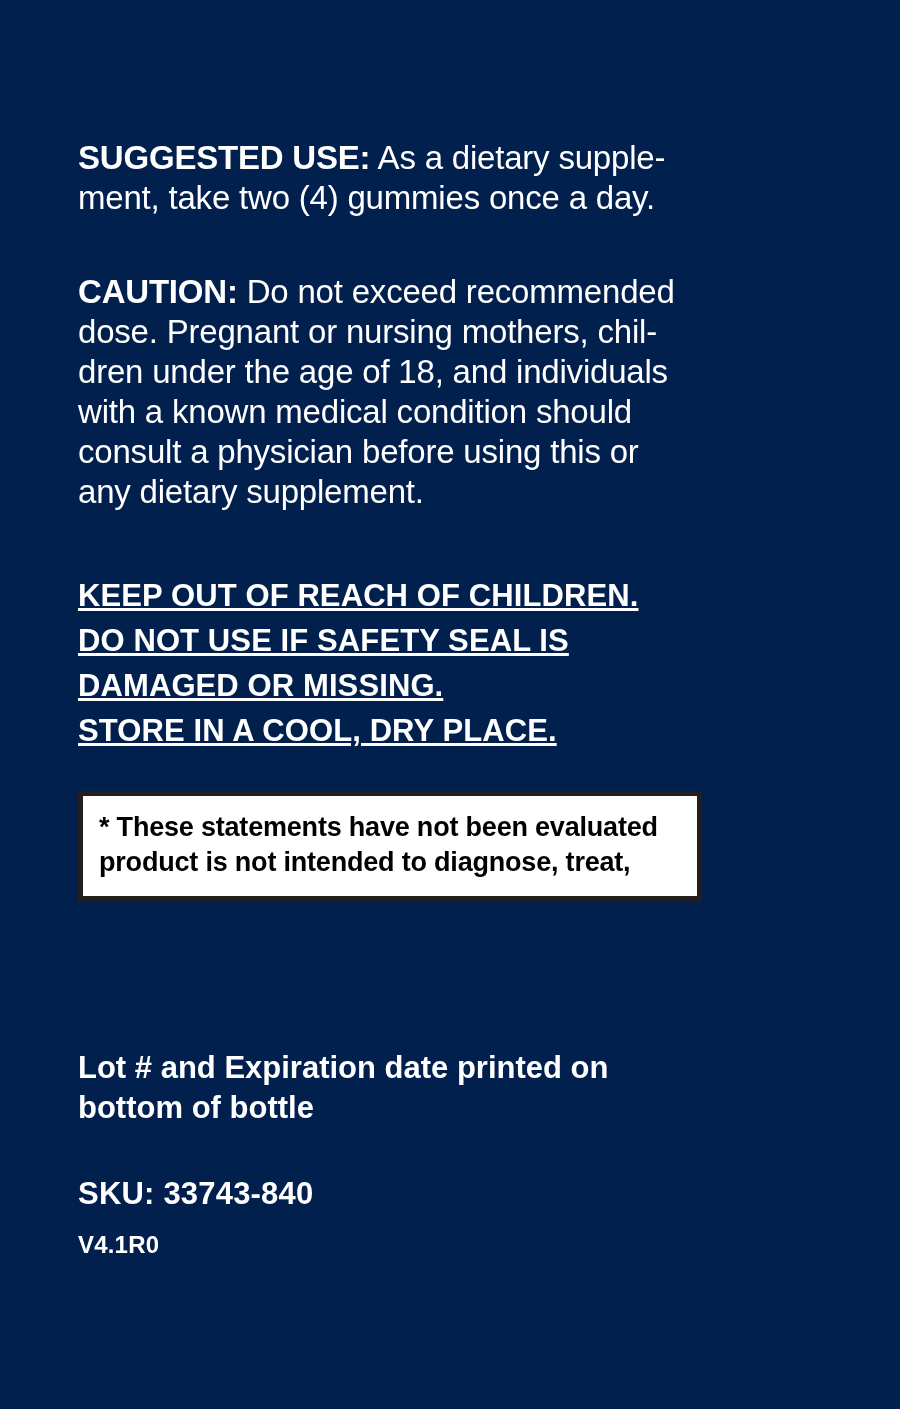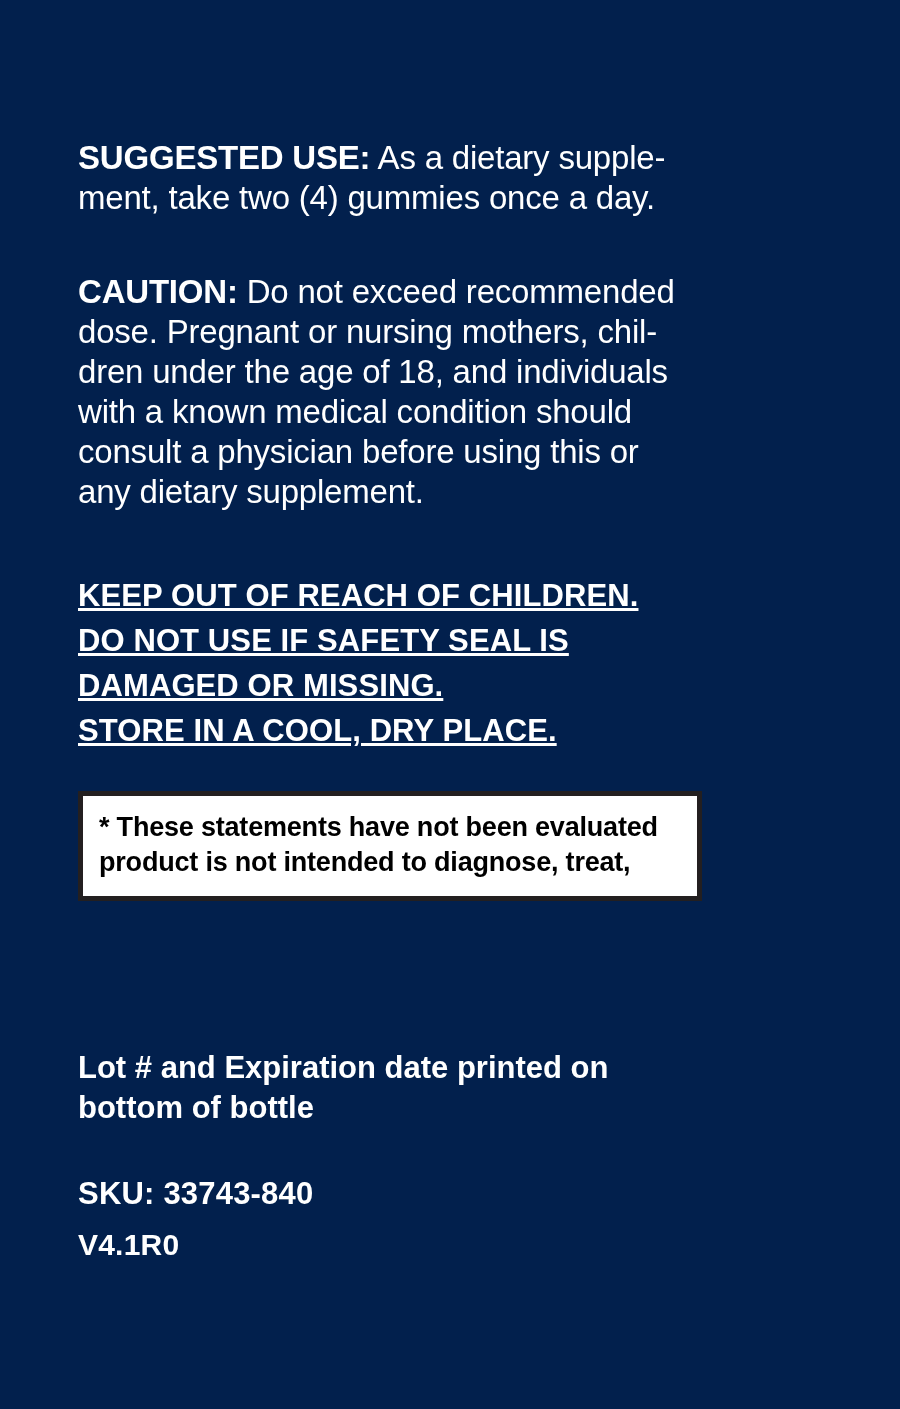--- a/index.html
+++ b/index.html
@@ -116,21 +116,21 @@
     font-size: 31px;
     line-height: 40px;
     font-weight: 700;
     letter-spacing: 0.2px;
     margin-top: 14px;
   }
   .version-line {
     position: absolute;
     left: 78px;
     top: 1225px;
-    font-size: 30px;
+    font-size: 24px;
     line-height: 40px;
     font-weight: 700;
     letter-spacing: 0.2px;
     text-align: center;
   }
 </style>
 </head>
 <body>
 
 <div class="label-panel">

